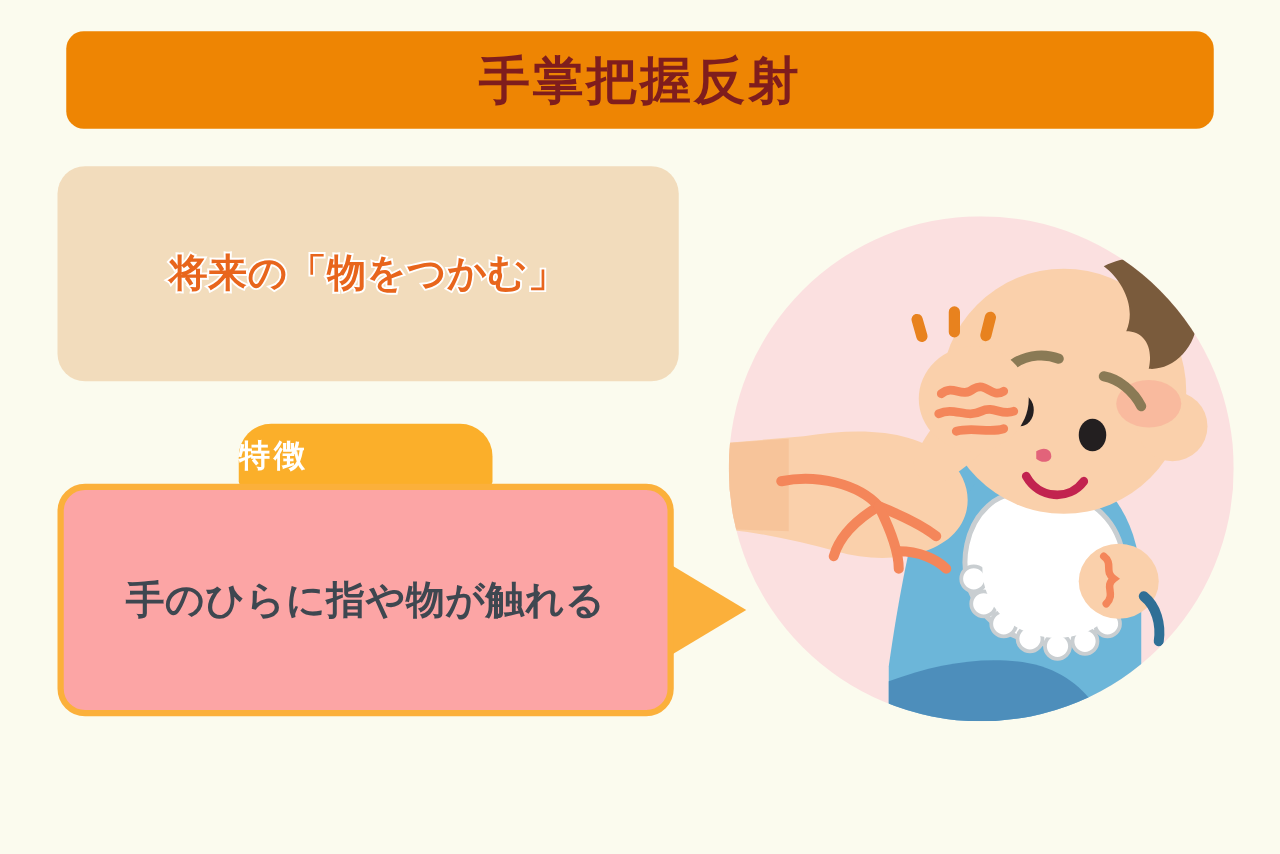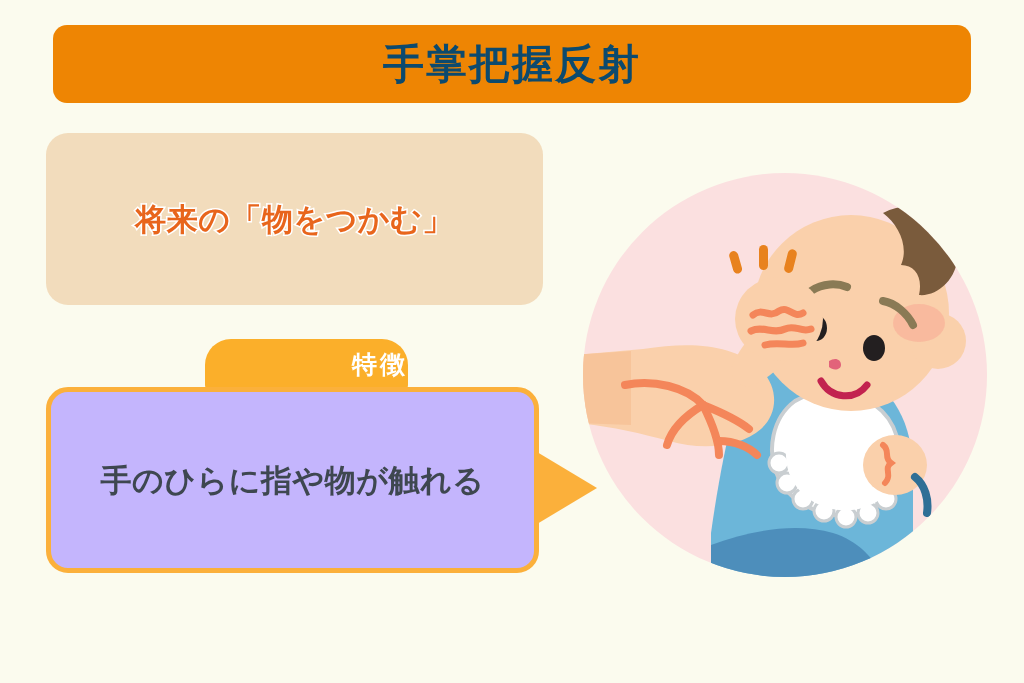--- a/index.html
+++ b/index.html
@@ -31,21 +31,21 @@
     top: 25px;
     width: 918px;
     height: 78px;
     background: #ee8503;
     border-radius: 14px;
     display: flex;
     align-items: center;
     justify-content: center;
   }
   .title-text {
-    color: #0c4a6e;
+    color: #7f1d1d;
     font-size: 41px;
     font-weight: bold;
     letter-spacing: 2px;
     line-height: 1;
     white-space: nowrap;
   }
 
   
   .purpose-box {
     position: absolute;
@@ -67,47 +67,47 @@
     text-align: left;
     letter-spacing: 0.5px;
     -webkit-text-stroke: 3px #ffffff;
     paint-order: stroke fill;
   }
   .purpose-text span { display: block; }
 
   
   .feature-tab {
     position: absolute;
-    left: 205px;
+    left: 191px;
     top: 339px;
     width: 203px;
     height: 50px;
     background: #fbaf2a;
     border-radius: 26px 26px 4px 4px;
     display: flex;
     align-items: center;
-    justify-content: flex-end;
+    justify-content: flex-start;
     z-index: 2;
   }
   .feature-tab-label {
     color: #ffffff;
     font-size: 25px;
     font-weight: bold;
     letter-spacing: 3px;
     line-height: 1;
   }
 
   
   .callout-box {
     position: absolute;
     left: 46px;
     top: 387px;
     width: 493px;
     height: 186px;
-    background: #c4b5fd;
+    background: #fca5a5;
     border: 5px solid #fbb03b;
     border-radius: 22px;
     display: flex;
     align-items: center;
     justify-content: center;
     z-index: 3;
   }
   .callout-text {
     color: #3e4750;
     font-size: 31px;

